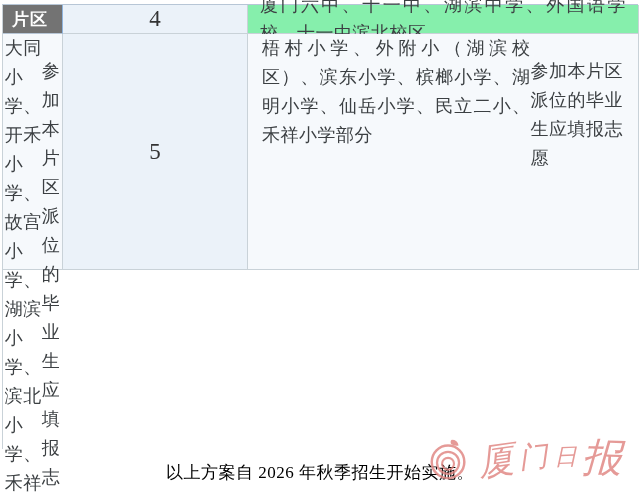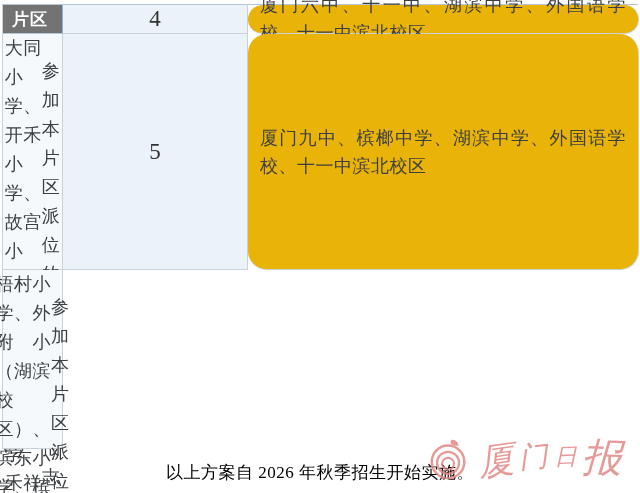--- a/index.html
+++ b/index.html
@@ -38,28 +38,27 @@
     border-right: 1px solid #8fb4de;
     border-bottom: 1px solid #b7c6d6;
   }
   .district-cell {
     background: #ebf2f9;
     display: flex; align-items: center; justify-content: center;
     font-size: 23px;
     color: #333;
   }
   .middle-cell {
-    background: #eab308;
+    background: #86efac;
     display: flex; flex-direction: column; justify-content: center;
     padding: 12px 12px;
     font-size: 18px;
     letter-spacing: 0.5px;
     line-height: 28px;
     text-align: justify;
-    border-radius: 19px;
   }
   .primary-cell {
     background: #f6f9fc;
     display: flex; flex-direction: row; justify-content: center;
     padding: 0 14px;
     font-size: 18px;
     letter-spacing: 0.5px;
     line-height: 29px;
     text-align: justify;
   }
@@ -113,23 +112,20 @@
       <span>厦门六中、十一中、湖滨中学、外国语学校、十一中滨北校区</span>
     </div>
     <div class="cell primary-cell">
       <p class="para1">大同小学、开禾小学、故宫小学、湖滨小学、滨北小学、禾祥小学部分，东渡小学、东渡二小毕业生在第 4 片区的厦门六中、第 15 片区和第 29 片区中选报一个派位片区</p>
       <p class="para2">参加本片区派位的毕业生应填报志愿</p>
     </div>
 
     <div class="cell district-cell">
       <span>5</span>
     </div>
-    <div class="cell middle-cell">
-      <span>厦门九中、槟榔中学、湖滨中学、外国语学校、十一中滨北校区</span>
-    </div>
     <div class="cell primary-cell">
       <p class="para1">梧村小学、外附小（湖滨校区）、滨东小学、槟榔小学、湖明小学、仙岳小学、民立二小、禾祥小学部分</p>
       <p class="para2">参加本片区派位的毕业生应填报志愿</p>
     </div>
 
   </div>
 
   <div class="footer-note">以上方案自 2026 年秋季招生开始实施。</div>
 
   <div class="watermark">

